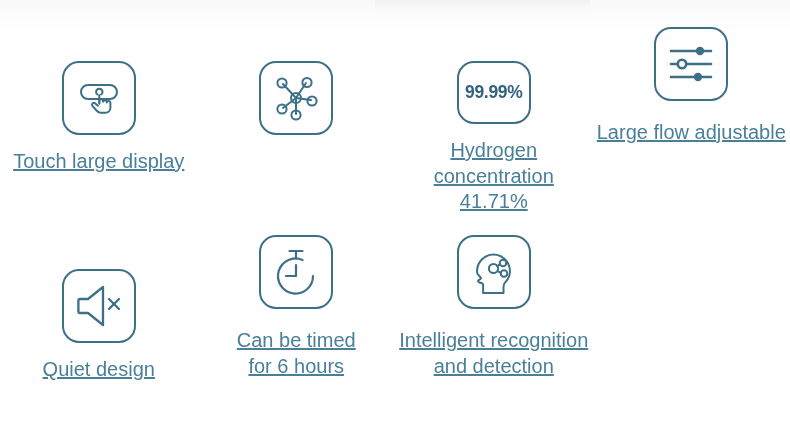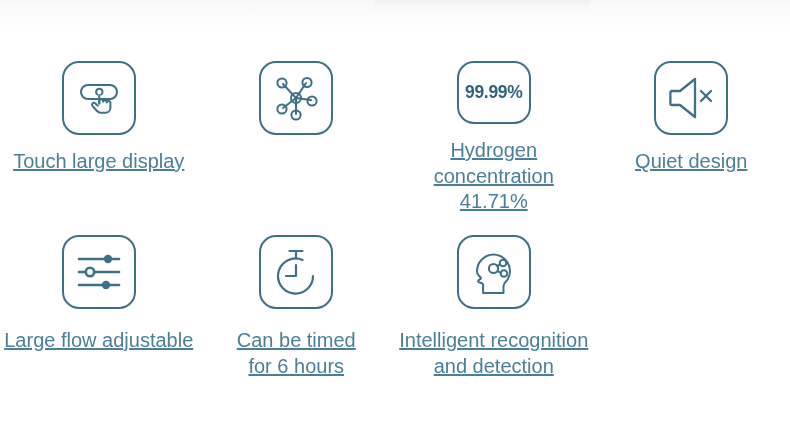--- a/index.html
+++ b/index.html
@@ -129,48 +129,48 @@
     </div>
 
     <div class="cell row1">
       <div class="icon-box">
         <span class="pct-text">99.99%</span>
       </div>
       <div class="label">Hydrogen concentration
 41.71%</div>
     </div>
 
-    <div class="cell row1">
-      <div class="icon-box">
-        <span>
-          <svg width="46" height="44" viewBox="0 0 46 44" fill="none" stroke="#3d7087" stroke-width="2.3" stroke-linecap="round" stroke-linejoin="round">
-            <path d="M27 3 L12 15 H4 a1.6 1.6 0 0 0 -1.6 1.6 v10.8
-                     A1.6 1.6 0 0 0 4 29 h8 L27 41 Z"></path>
-            <line x1="33" y1="15" x2="43" y2="25"></line>
-            <line x1="43" y1="15" x2="33" y2="25"></line>
-          </svg>
-        </span>
-      </div>
-      <div class="label">Quiet design</div>
-    </div>
-
     <div class="cell row2">
       <div class="icon-box">
         <span>
           <svg width="46" height="40" viewBox="0 0 46 40" fill="none" stroke="#3d7087" stroke-width="2.6" stroke-linecap="round">
             <line x1="3" y1="7" x2="43" y2="7"></line>
             <line x1="3" y1="20" x2="43" y2="20"></line>
             <line x1="3" y1="33" x2="43" y2="33"></line>
             <circle cx="32" cy="7" r="4.2" fill="#3d7087" stroke="none"></circle>
             <circle cx="14" cy="20" r="4.2" fill="#ffffff"></circle>
             <circle cx="30" cy="33" r="4.2" fill="#3d7087" stroke="none"></circle>
           </svg>
         </span>
       </div>
       <div class="label">Large flow adjustable</div>
+    </div>
+
+    <div class="cell row1">
+      <div class="icon-box">
+        <span>
+          <svg width="46" height="44" viewBox="0 0 46 44" fill="none" stroke="#3d7087" stroke-width="2.3" stroke-linecap="round" stroke-linejoin="round">
+            <path d="M27 3 L12 15 H4 a1.6 1.6 0 0 0 -1.6 1.6 v10.8
+                     A1.6 1.6 0 0 0 4 29 h8 L27 41 Z"></path>
+            <line x1="33" y1="15" x2="43" y2="25"></line>
+            <line x1="43" y1="15" x2="33" y2="25"></line>
+          </svg>
+        </span>
+      </div>
+      <div class="label">Quiet design</div>
     </div>
 
     <div class="cell row2">
       <div class="icon-box">
         <span>
           <svg width="46" height="48" viewBox="0 0 46 48" fill="none" stroke="#3d7087" stroke-width="2.2" stroke-linecap="round" stroke-linejoin="round">
             <path d="M40 28 a17.5 17.5 0 1 1 -10.5 -16"></path>
             <line x1="23" y1="3" x2="23" y2="10.5"></line>
             <line x1="16.5" y1="3" x2="29.5" y2="3"></line>
             <polyline points="23,17 23,28 13,28"></polyline>

